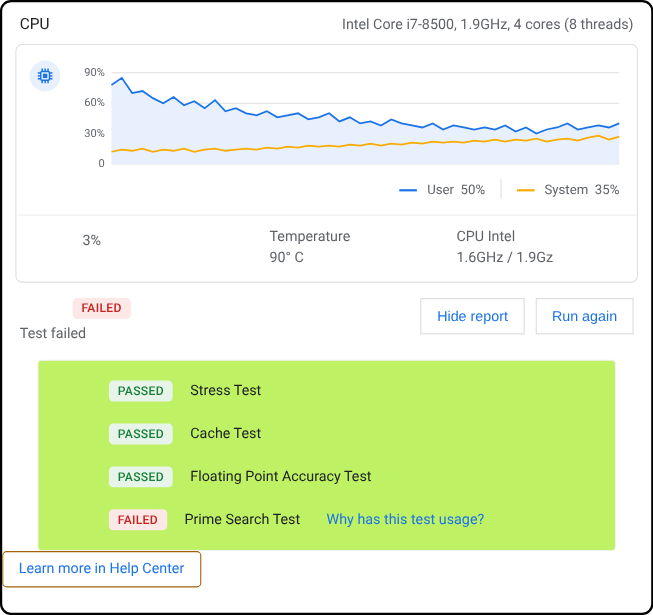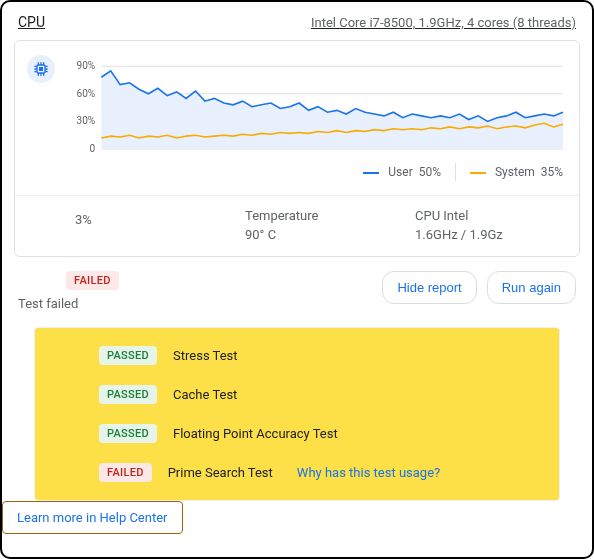--- a/index.html
+++ b/index.html
@@ -12,21 +12,20 @@
     border-radius: 10px;
     overflow: hidden;
     color: #202124;
     font-size: 13px;
   }
   .header {
     display: flex;
     justify-content: space-between;
     align-items: flex-end;
     padding: 12px 16px 10px 16px;
-    text-decoration: underline;
   }
   .header-title { font-size: 14px; color: #202124; }
   .header-sub { font-size: 13px; color: #5f6368; }
   .card {
     margin: 0 12px;
     border: 1px solid #e0e0e0;
     border-radius: 6px;
     padding-top: 12px;
   }
   .chart-row { display: flex; align-items: flex-start; padding: 0 12px; }
@@ -62,26 +61,26 @@
   .badge {
     display:inline-block; padding:3px 8px; border-radius:4px;
     font-size:11px; font-weight:500; letter-spacing:0.3px;margin-left:48px;
   }
   .badge.failed { background:#fce8e6; color:#c5221f; }
   .badge.passed { background:#e6f4ea; color:#188038; }
   .status-text { color:#5f6368; font-size:13px; margin-top:6px; }
   .actions { display:flex; gap:10px; }
   .btn {
     border:1px solid #dadce0; background:#fff; color:#1a73e8;
-    font-size:13px; font-weight:500; padding:8px 14px; border-radius:12px;
+    font-size:13px; font-weight:500; padding:8px 14px; border-radius:0;
     cursor:pointer;
   }
   .tests {
     margin: 16px 16px 0 16px;
-    background:#fde047; border:1px solid #f0f0f0; border-radius:4px;
+    background:#bef264; border:1px solid #f0f0f0; border-radius:4px;
     padding: 8px 0;
   }
   .test-row { display:flex; align-items:center; gap:16px; padding:10px 16px; }
   .test-name { color:#202124; font-size:13px; }
   .link { color:#1a73e8; font-size:13px; cursor:pointer; margin-left:8px; }
   .help-link {
     display:inline-block; margin:0; border:1px solid #a16207;
     color:#1a73e8; font-size:13px; font-weight:400;
     padding:8px 14px; border-radius:4px; cursor:pointer;
   }

